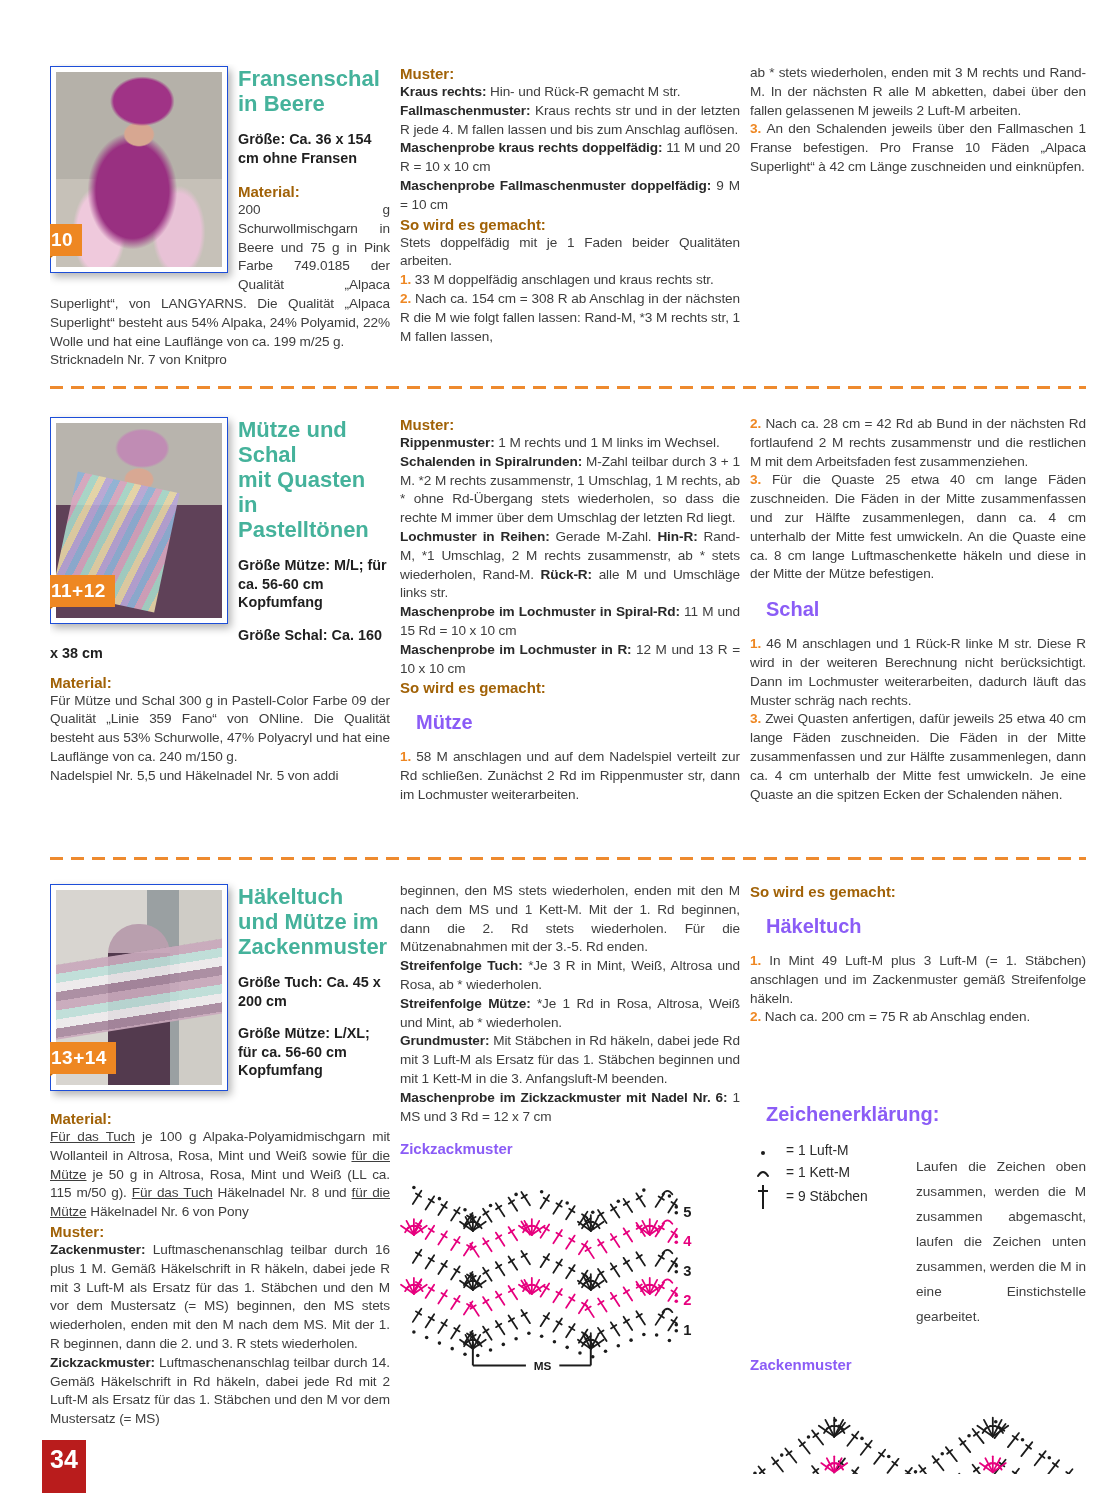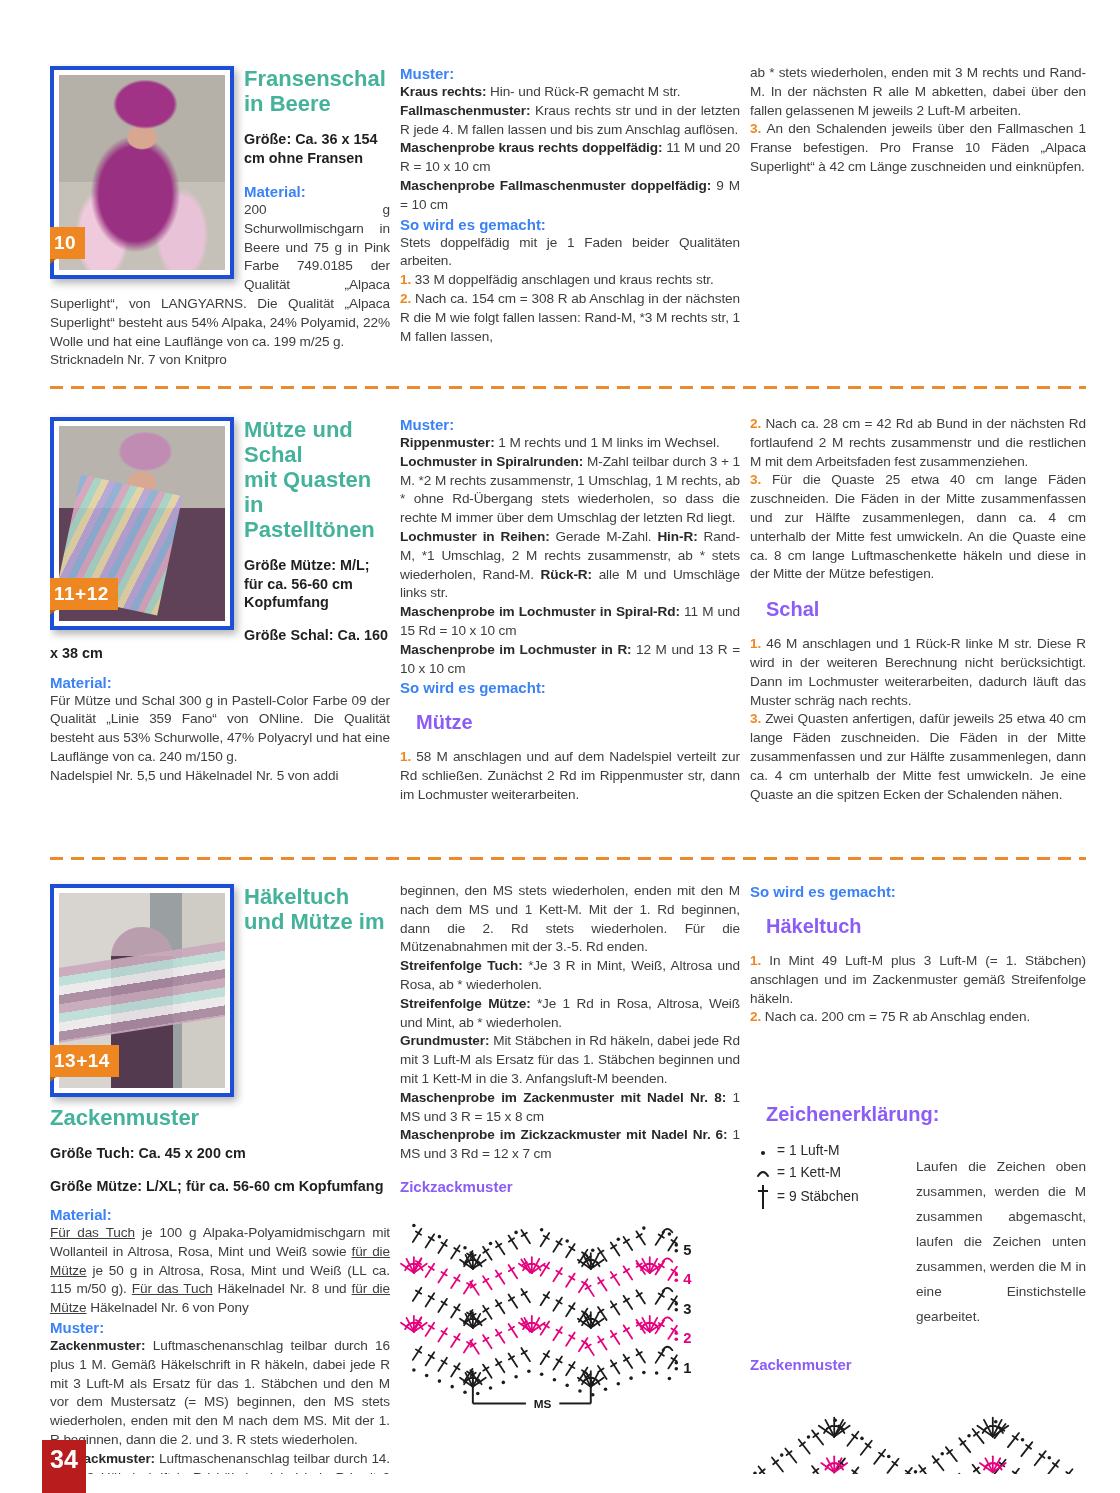--- a/index.html
+++ b/index.html
@@ -8,29 +8,29 @@
   .content{position:absolute;left:50px;top:64px;width:1036px;}
   .cols{display:grid;grid-template-columns:340px 340px 336px;column-gap:10px;align-items:start;}
   #s1-cols{height:314px;overflow:hidden;}
   #s2-cols{height:434px;padding-top:26px;overflow:hidden;}
   #s3-cols{height:592px;padding-top:22px;overflow:hidden;}
   .divider{height:3px;margin-top:8px;
      background:repeating-linear-gradient(90deg,#ee8a2e 0 13px,rgba(0,0,0,0) 13px 21px);}
   .para{margin:0;text-align:justify;font-size:13.6px;line-height:18.8px;letter-spacing:-0.1px;}
   .pre{white-space:pre-line;}
   .mt{margin-top:17px;}
-  .h-teal{color:#3b82f6;font-size:15px;line-height:19px;margin:0;font-weight:bold;}
+  .h-teal{color:#a16207;font-size:15px;line-height:19px;margin:0;font-weight:bold;}
   .subhead{font-weight:bold;color:#8b5cf6;font-size:20px;line-height:19px;margin:16px;}
   .sec-title{color:#45b29b;font-size:22px;line-height:25px;margin:2px 0 0;font-weight:bold;white-space:pre-line;}
   .size{font-weight:bold;color:#1f1f1f;font-size:14.4px;line-height:18.5px;margin-top:14px;text-align:left;}
   .b{font-weight:bold;color:#292929;}
   .u{text-decoration:underline;}
   .num{color:#ee8722;font-weight:bold;}
   
-  .photo-card{float:left;width:166px;height:195px;padding:5px;background:#fff;border:4px solid #1d4ed8;
+  .photo-card{float:left;width:166px;height:195px;padding:5px;background:#fff;border:1px solid #1d4ed8;
       box-shadow:3px 4px 8px rgba(0,0,0,.30);margin:2px 10px 8px 0;position:relative;}
   .photo{width:100%;height:100%;position:relative;overflow:hidden;}
   .photo-1{background:
      radial-gradient(52px 40px at 52% 15%, #a03386 0 55%, rgba(160,51,134,0) 62%),
      radial-gradient(24px 19px at 50% 32%, #d7a791 0 58%, rgba(215,167,145,0) 66%),
      radial-gradient(66px 86px at 46% 61%, #993081 0 55%, rgba(153,48,129,0) 68%),
      radial-gradient(38px 66px at 26% 82%, #efc9dc 0 58%, rgba(239,201,220,0) 70%),
      radial-gradient(38px 66px at 74% 82%, #e8c2d6 0 58%, rgba(232,194,214,0) 70%),
      linear-gradient(180deg,#b5b1a9 0 55%,#c6c1b8 55%);}
   .photo-2{background:
@@ -47,21 +47,21 @@
   .photo-3::before{content:'';position:absolute;left:-8px;top:62px;width:185px;height:74px;transform:rotate(-9deg);z-index:1;
      background:repeating-linear-gradient(180deg,#c9a9bc 0 9px,#bfe0da 9px 18px,#efecee 18px 27px,#a98aa0 27px 36px);
      opacity:.92;}
   .tag{position:absolute;left:-9px;bottom:16px;background:#ee8722;color:#fff;font-weight:bold;
      font-size:19px;line-height:1;padding:6px 9px 7px;letter-spacing:.5px;z-index:2;}
   .tag::after{content:'';position:absolute;left:0;top:100%;width:0;height:0;
      border-top:9px solid #b9660f;border-right:11px solid rgba(0,0,0,0);}
   .clear{clear:left;}
   
   .legend-body{display:grid;grid-template-columns:158px 1fr;column-gap:8px;margin-top:10px;}
-  .legend-item{display:flex;align-items:center;gap:7px;font-size:13.8px;line-height:22px;color:#2a2a2a;margin-left:6px;}
+  .legend-item{display:flex;align-items:center;gap:16px;font-size:13.8px;line-height:22px;color:#2a2a2a;margin-left:6px;}
   .legend-item svg{display:block;flex:0 0 auto;}
   .legend-note{font-size:13.6px;line-height:25px;text-align:justify;}
   .diag-label{font-weight:bold;color:#8b5cf6;font-size:15px;margin:12px 0 6px;}
   .diag-label.mid{margin-top:14px;}
   .diag svg{display:block;}
   .page-num{position:absolute;left:42px;top:1440px;width:44px;height:53px;background:#b91c1c;color:#fff;
      font-weight:bold;font-size:25px;text-align:center;padding-top:5px;box-sizing:border-box;}
 </style>
 </head>
 <body>
@@ -115,21 +115,21 @@
 Pastelltönen</h2>
           <div class="size">Größe Mütze: M/L; für ca. 56-60 cm Kopfumfang</div>
           <div class="size">Größe Schal: Ca. 160 x 38 cm</div>
           <h3 class="h-teal clear" style="padding-top:10px">Material:</h3>
           <p class="para pre">Für Mütze und Schal 300 g in Pastell-Color Farbe 09 der Qualität „Linie 359 Fano“ von ONline. Die Qualität besteht aus 53% Schurwolle, 47% Polyacryl und hat eine Lauflänge von ca. 240 m/150 g.
 Nadelspiel Nr. 5,5 und Häkelnadel Nr. 5 von addi</p>
         </div>
         <div>
           <h3 class="h-teal">Muster:</h3>
           <p class="para"><span class="b">Rippenmuster: </span><span>1 M rechts und 1 M links im Wechsel.</span></p>
-          <p class="para"><span class="b">Lochmuster in Spiralrunden: </span><span>M-Zahl teilbar durch 3 + 1 M. *2 M rechts zusammenstr, 1 Umschlag, 1 M rechts, ab * ohne Rd-Übergang stets wiederholen, so dass die rechte M immer über dem Umschlag der letzten Rd liegt.</span></p>
+          <p class="para"><span class="b">Schalenden in Spiralrunden: </span><span>M-Zahl teilbar durch 3 + 1 M. *2 M rechts zusammenstr, 1 Umschlag, 1 M rechts, ab * ohne Rd-Übergang stets wiederholen, so dass die rechte M immer über dem Umschlag der letzten Rd liegt.</span></p>
           <p class="para"><span class="b">Lochmuster in Reihen: </span><span>Gerade M-Zahl. </span><span class="b">Hin-R: </span><span>Rand-M, *1 Umschlag, 2 M rechts zusammenstr, ab * stets wiederholen, Rand-M. </span><span class="b">Rück-R: </span><span>alle M und Umschläge links str.</span></p>
           <p class="para"><span class="b">Maschenprobe im Lochmuster in Spiral-Rd: </span><span>11 M und 15 Rd = 10 x 10 cm</span></p>
           <p class="para"><span class="b">Maschenprobe im Lochmuster in R: </span><span>12 M und 13 R = 10 x 10 cm</span></p>
           <h3 class="h-teal mt">So wird es gemacht:</h3>
           <h4 class="subhead">Mütze</h4>
           <p class="para"><span class="num">1. </span><span>58 M anschlagen und auf dem Nadelspiel verteilt zur Rd schließen. Zunächst 2 Rd im Rippenmuster str, dann im Lochmuster weiterarbeiten.</span></p>
         </div>
         <div>
           <p class="para"><span class="num">2. </span><span>Nach ca. 28 cm = 42 Rd ab Bund in der nächsten Rd fortlaufend 2 M rechts zusammenstr und die restlichen M mit dem Arbeitsfaden fest zusammenziehen.</span></p>
           <p class="para"><span class="num">3. </span><span>Für die Quaste 25 etwa 40 cm lange Fäden zuschneiden. Die Fäden in der Mitte zusammenfassen und zur Hälfte zusammenlegen, dann ca. 4 cm unterhalb der Mitte fest umwickeln. An die Quaste eine ca. 8 cm lange Luftmaschenkette häkeln und diese in der Mitte der Mütze befestigen.</span></p>
@@ -158,21 +158,20 @@
           <p class="para"><span class="u">Für das Tuch</span><span> je 100 g Alpaka-Polyamidmischgarn mit Wollanteil in Altrosa, Rosa, Mint und Weiß sowie </span><span class="u">für die Mütze</span><span> je 50 g in Altrosa, Rosa, Mint und Weiß (LL ca. 115 m/50 g). </span><span class="u">Für das Tuch</span><span> Häkelnadel Nr. 8 und </span><span class="u">für die Mütze</span><span> Häkelnadel Nr. 6 von Pony</span></p>
           <h3 class="h-teal mt">Muster:</h3>
           <p class="para"><span class="b">Zackenmuster: </span><span>Luftmaschenanschlag teilbar durch 16 plus 1 M. Gemäß Häkelschrift in R häkeln, dabei jede R mit 3 Luft-M als Ersatz für das 1. Stäbchen und den M vor dem Mustersatz (= MS) beginnen, den MS stets wiederholen, enden mit den M nach dem MS. Mit der 1. R beginnen, dann die 2. und 3. R stets wiederholen.</span></p>
           <p class="para"><span class="b">Zickzackmuster: </span><span>Luftmaschenanschlag teilbar durch 14. Gemäß Häkelschrift in Rd häkeln, dabei jede Rd mit 2 Luft-M als Ersatz für das 1. Stäbchen und den M vor dem Mustersatz (= MS)</span></p>
         </div>
         <div>
           <p class="para">beginnen, den MS stets wiederholen, enden mit den M nach dem MS und 1 Kett-M. Mit der 1. Rd beginnen, dann die 2. Rd stets wiederholen. Für die Mützenabnahmen mit der 3.-5. Rd enden.</p>
           <p class="para"><span class="b">Streifenfolge Tuch: </span><span>*Je 3 R in Mint, Weiß, Altrosa und Rosa, ab * wiederholen.</span></p>
           <p class="para"><span class="b">Streifenfolge Mütze: </span><span>*Je 1 Rd in Rosa, Altrosa, Weiß und Mint, ab * wiederholen.</span></p>
           <p class="para"><span class="b">Grundmuster: </span><span>Mit Stäbchen in Rd häkeln, dabei jede Rd mit 3 Luft-M als Ersatz für das 1. Stäbchen beginnen und mit 1 Kett-M in die 3. Anfangsluft-M beenden.</span></p>
-          <p class="para"><span class="b">Maschenprobe im Zackenmuster mit Nadel Nr. 8: </span><span>1 MS und 3 R = 15 x 8 cm</span></p>
           <p class="para"><span class="b">Maschenprobe im Zickzackmuster mit Nadel Nr. 6: </span><span>1 MS und 3 Rd = 12 x 7 cm</span></p>
           <div class="diag-label mid">Zickzackmuster</div>
           <div class="diag">
             <svg id="svg-zickzack" width="300" height="228" viewBox="0 0 305 232">
                 <g transform="translate(14,160) rotate(33)" stroke="#1c1c1c" stroke-width="1.8" stroke-linecap="round">
                   <line x1="0" y1="2" x2="0" y2="-14"></line>
                   <line x1="-3.2" y1="-8.68" x2="3.2" y2="-8.68"></line>
                 </g>
                 <g transform="translate(27,165.63333333333333) rotate(33)" stroke="#1c1c1c" stroke-width="1.8" stroke-linecap="round">
                   <line x1="0" y1="2" x2="0" y2="-14"></line>

